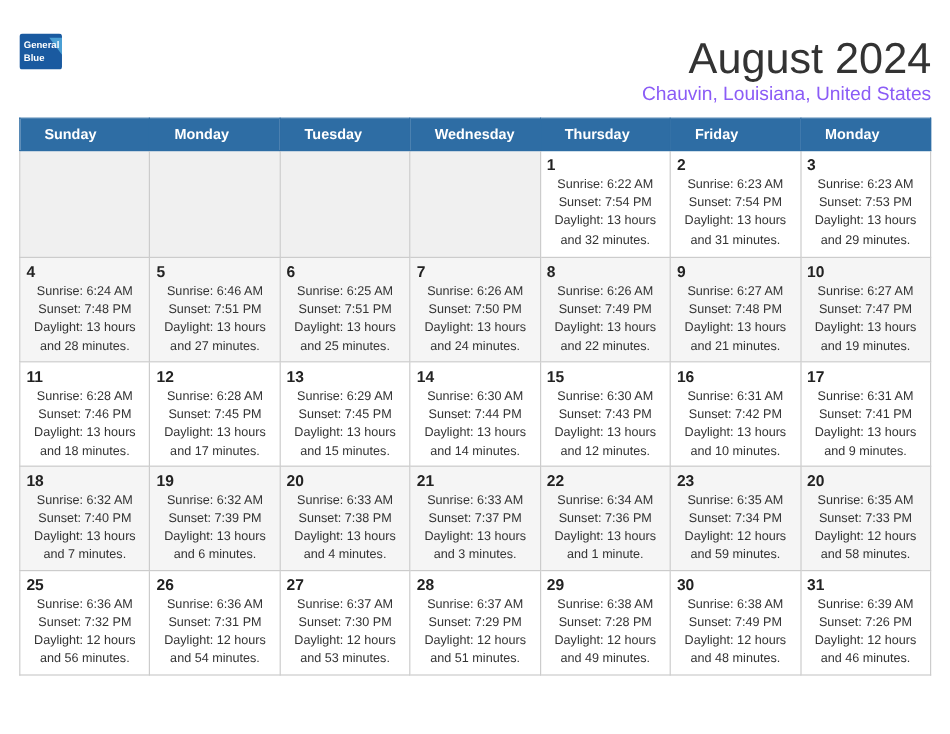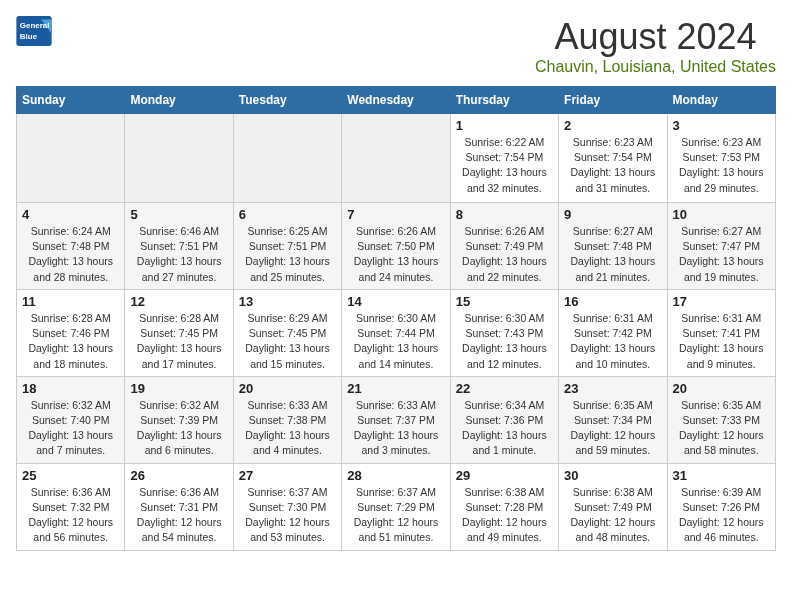--- a/index.html
+++ b/index.html
@@ -8,52 +8,53 @@
       background: #fff;
       width: 792px;
       min-height: 612px;
       padding: 16px;
     }
     .header {
       display: flex;
       justify-content: space-between;
       align-items: flex-start;
       margin-bottom: 10px;
+      margin-top: 12px;
     }
     .logo {
       display: flex;
       align-items: center;
       gap: 4px;
     }
     .logo-icon {
       width: 36px;
       height: 30px;
     }
     .title-block {
-      text-align: center;
+      text-align: right;
     }
     .title-block h1 {
       font-size: 36px;
       color: #333;
       font-weight: normal;
     }
     .title-block h2 {
       font-size: 16px;
-      color: #4d7c0f;
+      color: #8b5cf6;
       font-weight: normal;
     }
     table {
       width: 100%;
       border-collapse: collapse;
       font-size: 11px;
     }
     thead tr th {
       background-color: #2e6da4;
       color: #fff;
-      padding: 6px 5px;
+      padding: 6px 20px;
       text-align: left;
       font-size: 12px;
       font-weight: bold;
       border: 1px solid #2e6da4;
     }
     tbody tr td {
       border: 1px solid #ccc;
       vertical-align: top;
       padding: 4px 5px;
       width: 14.28%;

